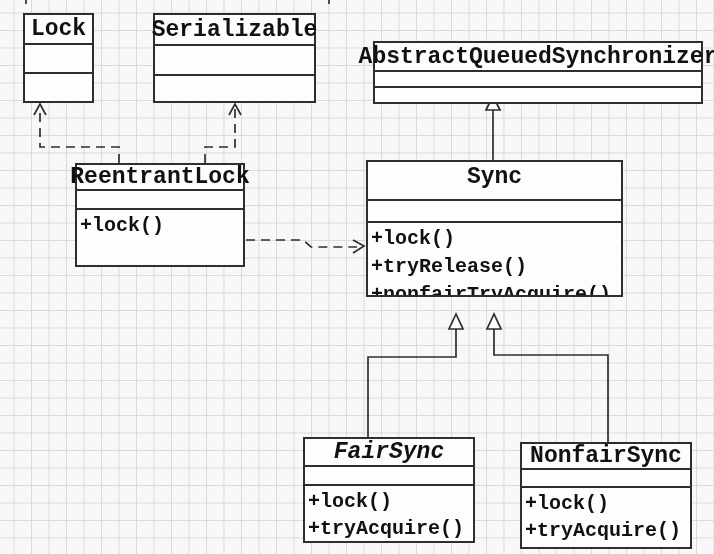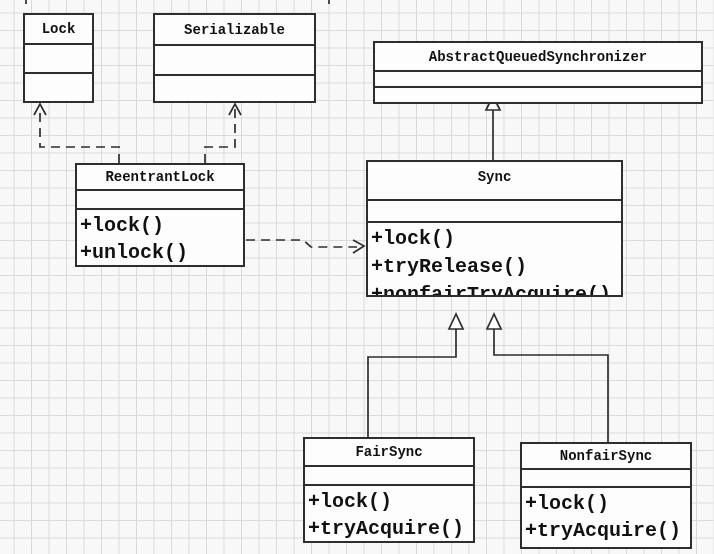--- a/index.html
+++ b/index.html
@@ -19,21 +19,21 @@
   .uml-class{
     position:absolute;
     background:#fdfdfd;
     border:2px solid #2e2e2e;
     box-sizing:border-box;
     display:flex;
     flex-direction:column;
   }
   .uml-title{
     display:flex;align-items:center;justify-content:center;
-    font-size:14px;font-weight:700;
+    font-size:23px;font-weight:700;
     white-space:nowrap;
     box-sizing:border-box;
     flex:0 0 auto;
   }
   .uml-attrs{
     border-top:2px solid #2e2e2e;
     box-sizing:border-box;
     flex:0 0 auto;
   }
   .uml-methods{
@@ -54,21 +54,21 @@
   #box-serializable {left:153px;top:13px;  width:163px; height:90px;}
   #box-serializable .uml-title{height:29px;}   #box-serializable .uml-attrs{height:30px;}
   #box-aqs          {left:373px;top:41px;  width:330px; height:63px;}
   #box-aqs .uml-title{height:27px;}            #box-aqs .uml-attrs{height:16px;}
   #box-reentrantlock{left:75px; top:163px; width:170px; height:104px;}
   #box-reentrantlock .uml-title{height:24px;}  #box-reentrantlock .uml-attrs{height:19px;}
   #box-sync         {left:366px;top:160px; width:257px; height:137px;gap:7px;}
   #box-sync .uml-title{height:30px;}           #box-sync .uml-attrs{height:15px;}
   #box-sync .m{line-height:28px;}
   #box-fairsync     {left:303px;top:437px; width:172px; height:106px;}
-  #box-fairsync .uml-title{height:26px;}       #box-fairsync .uml-attrs{height:19px;}
+  #box-fairsync .uml-title{height:26px;font-style:italic;}       #box-fairsync .uml-attrs{height:19px;}
   #box-nonfairsync  {left:520px;top:442px; width:172px; height:107px;}
   #box-nonfairsync .uml-title{height:24px;}    #box-nonfairsync .uml-attrs{height:18px;}
   #connector-layer{position:absolute;left:0;top:0;width:714px;height:554px;pointer-events:none;}
 </style>
 </head>
 <body>
 
 <div id="canvas">
 
   <svg id="connector-layer" viewBox="0 0 714 554" xmlns="http://www.w3.org/2000/svg">
@@ -115,21 +115,20 @@
     <div class="uml-title">AbstractQueuedSynchronizer</div>
     <div class="uml-attrs"></div>
     <div class="uml-methods"></div>
   </div>
 
   <div class="uml-class" id="box-reentrantlock">
     <div class="uml-title">ReentrantLock</div>
     <div class="uml-attrs"></div>
     <div class="uml-methods">
       <div class="m">+lock()</div>
-      <div class="m">+unlock()</div>
     </div>
   </div>
 
   <div class="uml-class" id="box-sync">
     <div class="uml-title">Sync</div>
     <div class="uml-attrs"></div>
     <div class="uml-methods">
       <div class="m">+lock()</div>
       <div class="m">+tryRelease()</div>
       <div class="m">+nonfairTryAcquire()</div>

